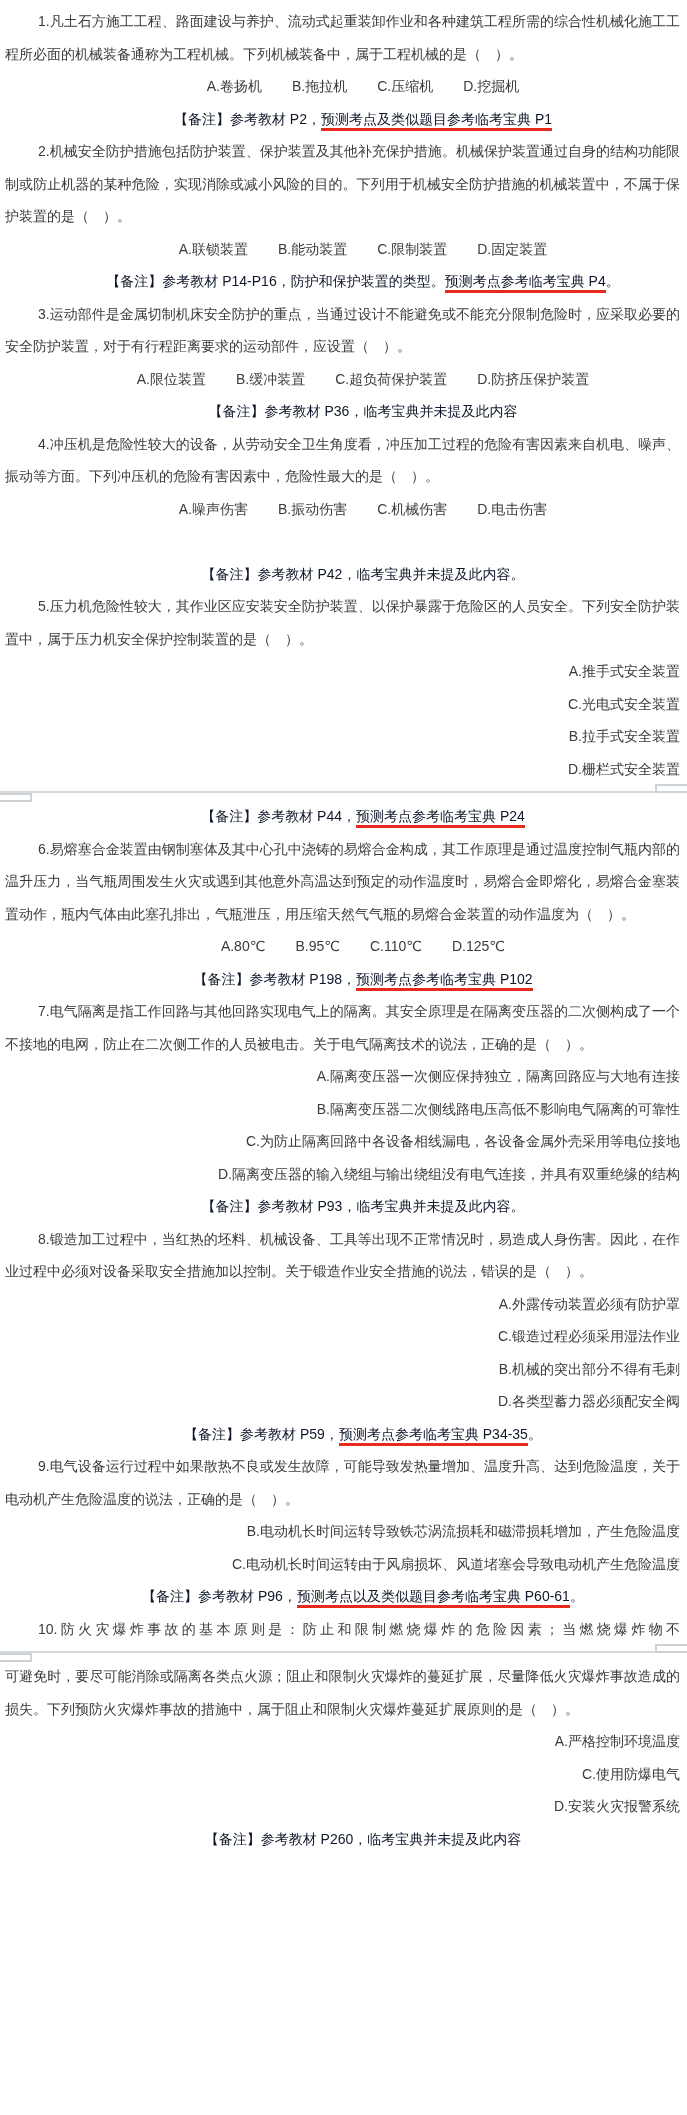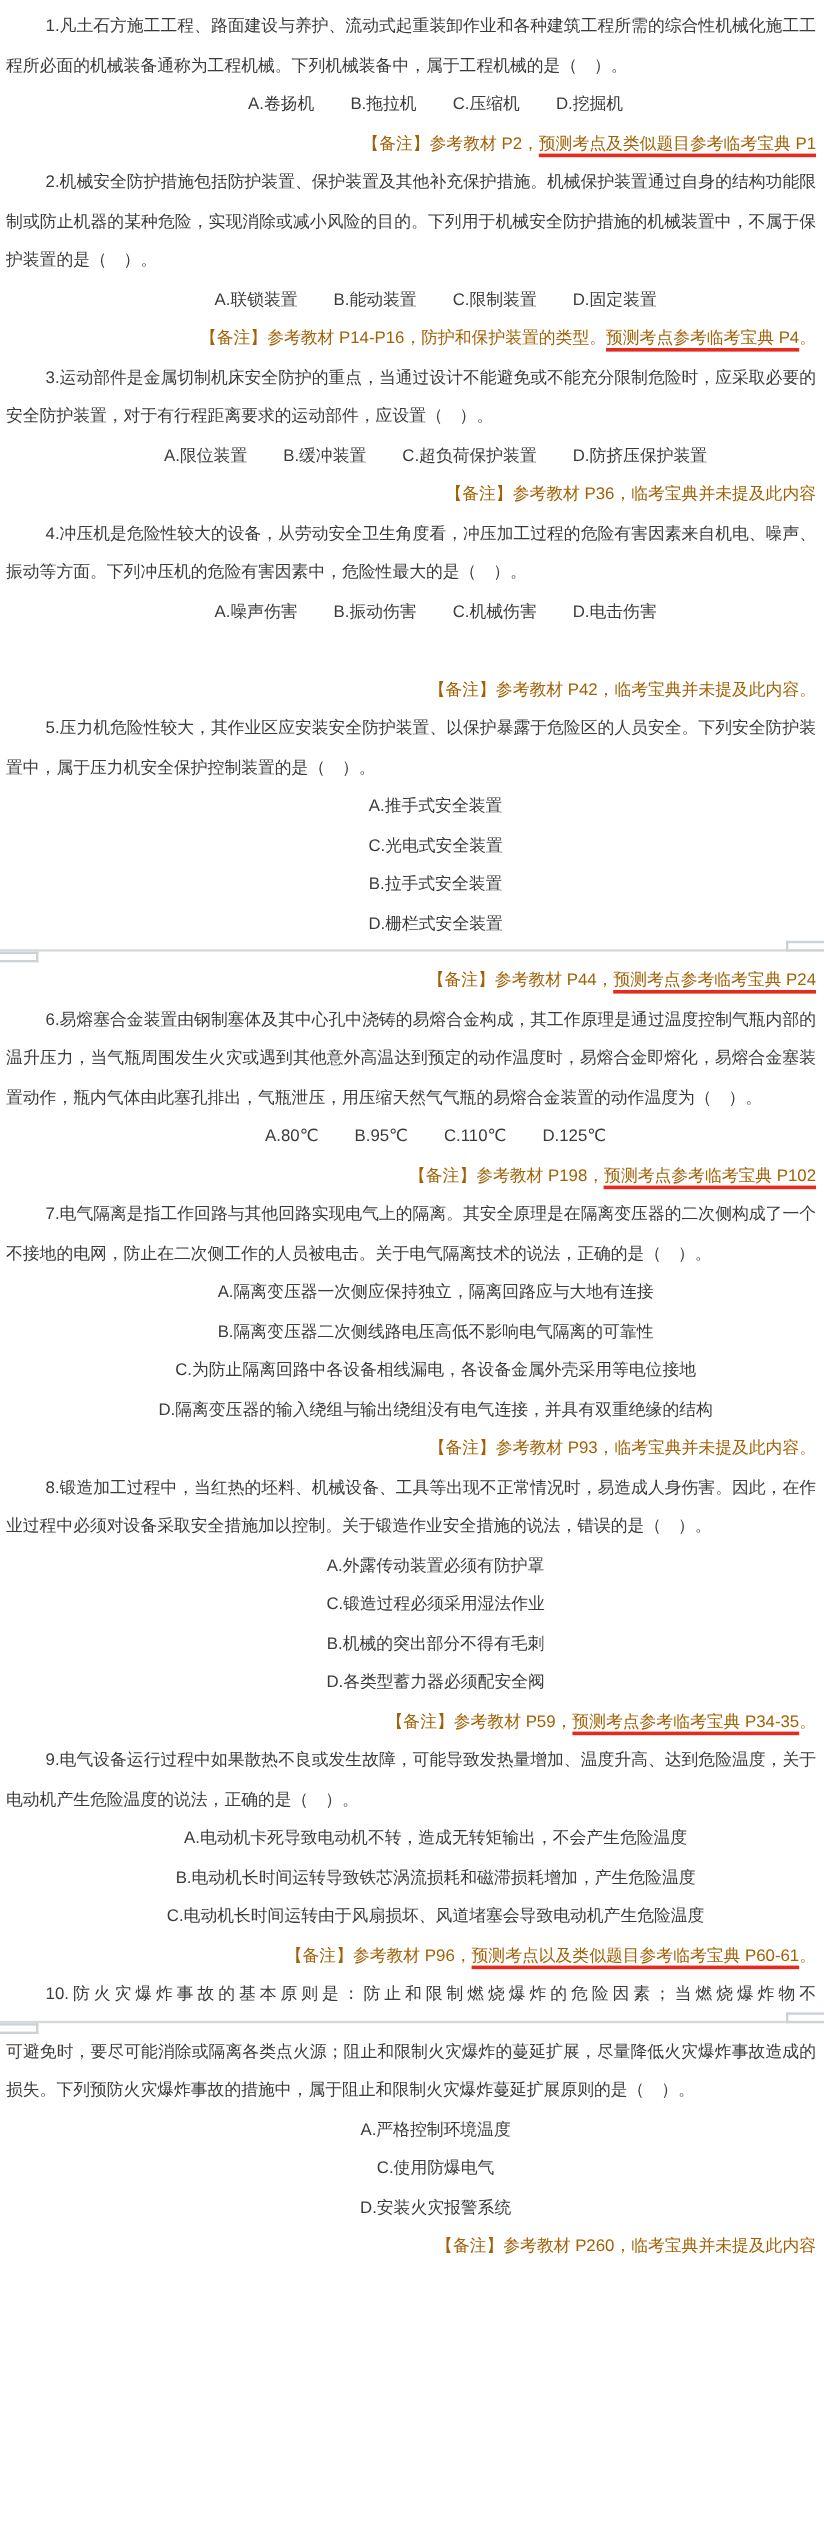--- a/index.html
+++ b/index.html
@@ -10,22 +10,22 @@
     -webkit-font-smoothing: antialiased;
   }
   .page { position: relative; padding: 5px 7px 8px 5px; box-sizing: border-box; width: 687px; }
   p { margin: 0; font-size: 14px; line-height: 32.5px; }
   .stem { text-align: justify; text-indent: 33px; }
   .fullline { text-align: justify; text-align-last: justify; text-indent: 33px; }
   .cont { text-align: justify; text-indent: 0; }
   .options-inline { padding-left: 41px; text-align: center; }
   .options-inline .opt { margin-right: 30px; }
   .options-inline .opt:last-child { margin-right: 0; }
-  .opt-line { padding-left: 41px; text-align: center; }
-  .remark { padding-left: 41px; color: #a16207; text-align: right; }
+  .opt-line { padding-left: 41px; text-align: right; }
+  .remark { padding-left: 41px; color: #0f172a; text-align: center; }
   .remark .ul { border-bottom: 3px solid #e62a1e; padding-bottom: 1px; }
   .blank-line { height: 32.5px; }
   .pagebreak { position: relative; height: 15px; }
   .pb-line { position: absolute; left: -5px; right: -7px; top: 6px; height: 2px; background: #d6d9dc; }
   .pb-left {
     position: absolute; left: -5px; top: 8px; width: 32px; height: 9px;
     border: 2px solid #cdd2d7; border-left: none; background: #ffffff; box-sizing: border-box;
   }
   .pb-right {
     position: absolute; right: -7px; bottom: 7px; width: 32px; height: 9px;
@@ -95,21 +95,20 @@
     <p class="stem">8.锻造加工过程中，当红热的坯料、机械设备、工具等出现不正常情况时，易造成人身伤害。因此，在作业过程中必须对设备采取安全措施加以控制。关于锻造作业安全措施的说法，错误的是（　）。</p>
     <p class="opt-line">A.外露传动装置必须有防护罩</p>
     <p class="opt-line">C.锻造过程必须采用湿法作业</p>
     <p class="opt-line">B.机械的突出部分不得有毛刺</p>
     <p class="opt-line">D.各类型蓄力器必须配安全阀</p>
     <p class="remark"><span>【备注】参考教材 P59，</span><span class="ul">预测考点参考临考宝典 P34-35</span><span>。</span></p>
   </section>
 
   <section>
     <p class="stem">9.电气设备运行过程中如果散热不良或发生故障，可能导致发热量增加、温度升高、达到危险温度，关于电动机产生危险温度的说法，正确的是（　）。</p>
-    <p class="opt-line">A.电动机卡死导致电动机不转，造成无转矩输出，不会产生危险温度</p>
     <p class="opt-line">B.电动机长时间运转导致铁芯涡流损耗和磁滞损耗增加，产生危险温度</p>
     <p class="opt-line">C.电动机长时间运转由于风扇损坏、风道堵塞会导致电动机产生危险温度</p>
     <p class="remark"><span>【备注】参考教材 P96，</span><span class="ul">预测考点以及类似题目参考临考宝典 P60-61</span><span>。</span></p>
   </section>
 
   <section>
     <p class="fullline">10.防火灾爆炸事故的基本原则是：防止和限制燃烧爆炸的危险因素；当燃烧爆炸物不</p>
     <div class="pagebreak">
       <div class="pb-line"></div>
       <div class="pb-left"></div>

